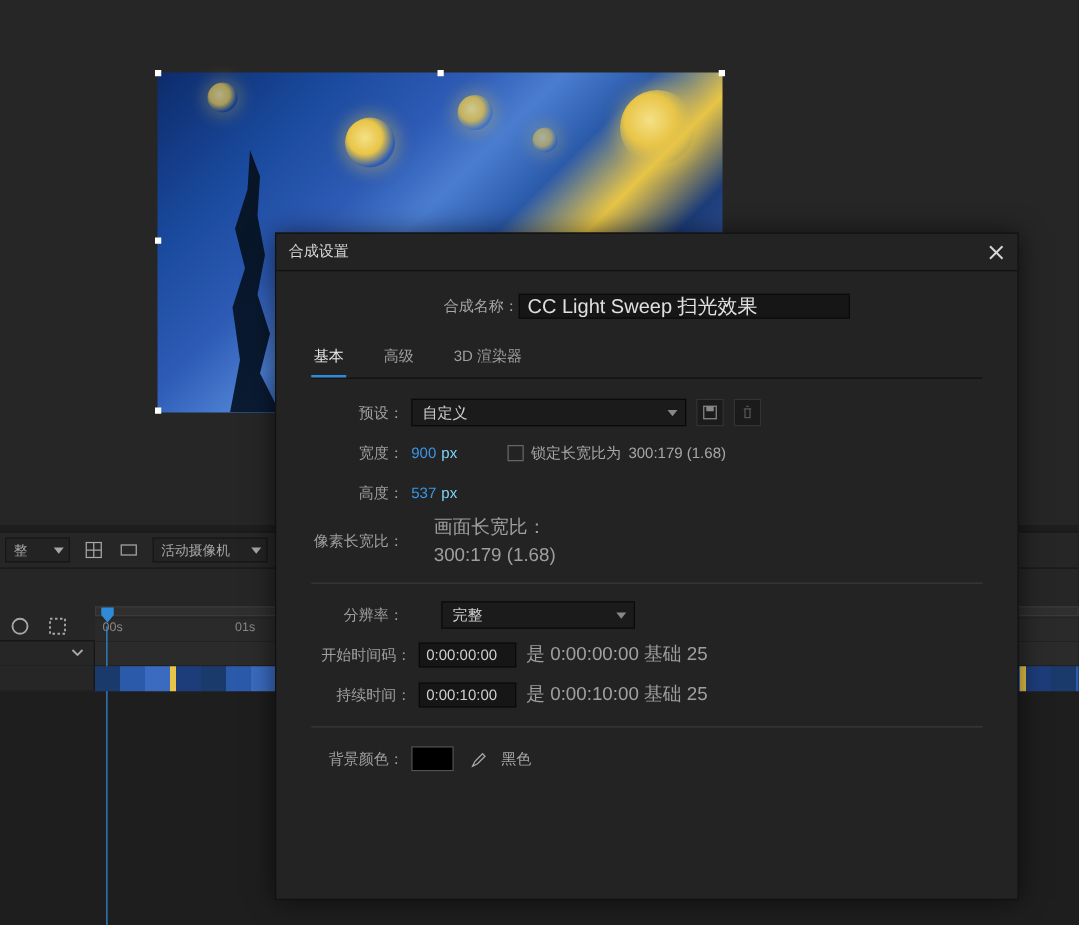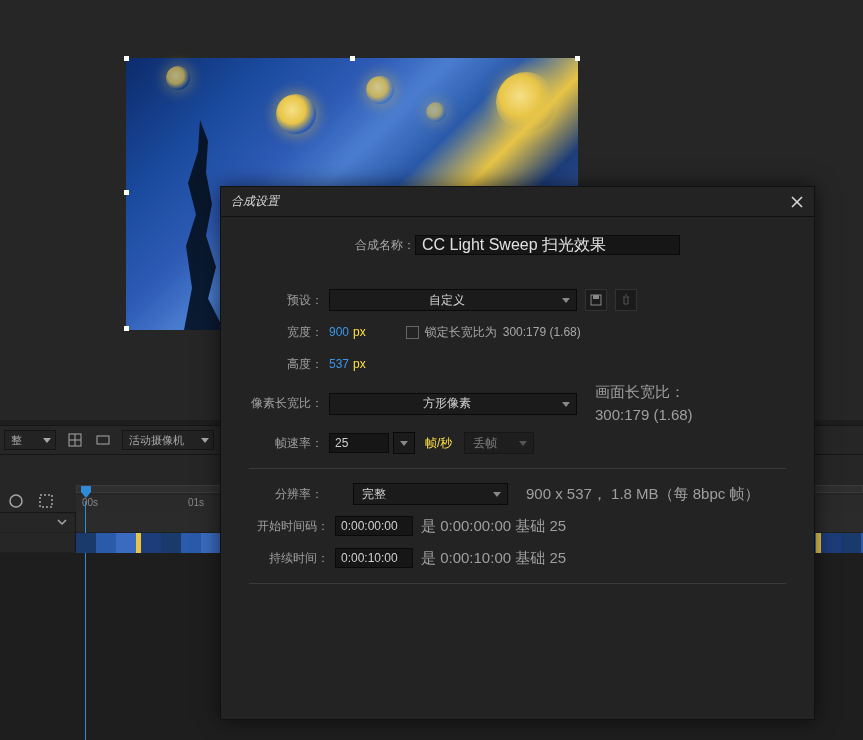--- a/index.html
+++ b/index.html
@@ -29,43 +29,43 @@
 .playhead { position:absolute; top:30px; left:80px; width:12px; height:16px; }
 .playhead svg { display:block; }
 .playhead-line { position:absolute; top:46px; left:85px; width:1px; height:240px; background:#2f8bd8; }
 .tl-row { height:20px; background:#2b2b2b; border-bottom:1px solid #202020; display:flex; }
 .tl-row .left { width:76px; background:#262626; border-right:1px solid #161616; display:flex; align-items:center; justify-content:flex-end; padding-right:4px; }
 .tl-row .content { flex:1; position:relative; }
 .videostrip { position:absolute; top:0; left:0; right:0; height:20px; background:repeating-linear-gradient(90deg,#1a3a6b 0 20px,#2b5aaa 20px 40px,#3a6bc0 40px 60px,#e8c547 60px 65px,#1d3d7a 65px 85px); }
 
 
 .dialog { position:absolute; top:186px; left:220px; width:595px; height:534px; background:#232323; border:1px solid #111; box-shadow:0 0 20px rgba(0,0,0,.6); }
-.dlg-title { height:30px; display:flex; align-items:center; justify-content:space-between; padding:0 10px; color:#d8d8d8; border-bottom:1px solid #111;font-style:italic; }
+.dlg-title { height:30px; display:flex; align-items:center; justify-content:space-between; padding:0 10px; color:#d8d8d8; border-bottom:1px solid #111; }
 .close-x { width:14px; height:14px; cursor:pointer; }
 .close-x svg { stroke:#d8d8d8; stroke-width:1.6; }
 
 .dlg-body { padding:10px 28px 0 28px; }
 .namerow { display:flex; align-items:center; justify-content:center; gap:0; margin:8px 0 18px 0; }
 .namerow input { width:265px; height:20px; background:#161616; border:1px solid #0a0a0a; color:#e0e0e0; padding:0 6px; font-size:16px; }
 
 .tabs { display:flex; gap:28px; border-bottom:1px solid #111; padding-bottom:0; }
 .tab { padding:4px 2px 6px 2px; color:#9f9f9f; cursor:pointer; }
 .tab.active { color:#e8e8e8; border-bottom:2px solid #2f8bd8; }
 
 .form { padding:12px 0 0 0; }
 .row { display:flex; align-items:center; min-height:30px; margin-bottom:2px; }
 .row .lbl { width:80px; text-align:right; padding-right:6px; color:#9f9f9f; }
 .select { height:22px; background:#1b1b1b; border:1px solid #0a0a0a; color:#d0d0d0; display:flex; align-items:center; padding:0 20px 0 8px; position:relative; }
 .select::after { content:""; position:absolute; right:6px; top:8px; border-left:4px solid transparent; border-right:4px solid transparent; border-top:5px solid #888; }
-.select.w220 { width:248px;justify-content:center; }
+.select.w220 { width:220px; }
 .select.w155 { width:155px;margin-left:24px; }
 .select.w70 { width:70px; }
 .tiny-icon { width:22px; height:22px; display:flex; align-items:center; justify-content:center; margin-left:8px; border:1px solid #333; background:#1b1b1b; }
 .bluev { color:#3b97e8; }
-.unit { color:#fde047; margin-left:4px; }
+.unit { color:#7dd3fc; margin-left:4px; }
 .cbox { width:13px; height:13px; border:1px solid #666; margin-right:6px; display:inline-flex; align-items:center; justify-content:center; }
 .cbox.checked { background:#2f8bd8; border-color:#2f8bd8; }
 .cbox.checked svg { stroke:#fff; stroke-width:2.2; }
 .sideinfo { margin-left:18px; color:#9f9f9f; font-size:15px; line-height:1.5; }
 .input-small { width:60px; height:20px; background:#161616; border:1px solid #0a0a0a; color:#d0d0d0; padding:0 5px; font-size:12px; }
 .droparrow { width:22px; height:22px; border:1px solid #0a0a0a; background:#1b1b1b; display:flex; align-items:center; justify-content:center; margin-left:4px; }
 .droparrow::after { content:""; border-left:4px solid transparent; border-right:4px solid transparent; border-top:5px solid #888; }
 .hr { height:1px; background:#3a3a3a; margin:10px 0; }
 .swatch { width:34px; height:20px; background:#000; border:1px solid #555; }
 .eyedrop { width:22px; height:22px; display:flex; align-items:center; justify-content:center; margin:0 8px; }
@@ -159,20 +159,25 @@
           <line x1="12" y1="2" x2="2" y2="12"></line>
         </svg></span>
   </div>
 
   <div class="dlg-body">
     <div class="namerow">
       <span>合成名称：</span>
       <input type="text" value="CC Light Sweep 扫光效果" style="">
     </div>
 
+    <div class="tabs">
+      <div class="tab active">基本</div>
+      <div class="tab">高级</div>
+      <div class="tab">3D 渲染器</div>
+    </div>
 
     <div class="form">
       <div class="row">
         <span class="lbl">预设：</span>
         <div class="select w220">
             <span>自定义</span>
           </div>
         <div class="tiny-icon">
             <svg width="12" height="12" viewBox="0 0 12 12">
               <rect x="1" y="1" width="10" height="10" fill="none" stroke="#888"></rect>
@@ -198,59 +203,56 @@
       </div>
 
       <div class="row">
         <span class="lbl">高度：</span>
         <span class="bluev">537</span>
         <span class="unit">px</span>
       </div>
 
       <div class="row">
         <span class="lbl">像素长宽比：</span>
-        <div class="select w220">
-            <span>方形像素</span>
-          </div>
         <div class="sideinfo">
           <div>画面长宽比：</div>
           <div>300:179 (1.68)</div>
         </div>
       </div>
 
-      <div class="row">
-        <span class="lbl">帧速率：</span>
-        <input class="input-small" type="text" value="25" style="">
-        <div class="droparrow"></div>
-        <span class="unit" style="margin-left:10px;">帧/秒</span>
-        <div class="select w70" style="margin-left:12px; opacity:.5;">
-            <span>丢帧</span>
-          </div>
-      </div>
 
       <div class="hr"></div>
 
       <div class="row">
         <span class="lbl">分辨率：</span>
         <div class="select w155">
             <span>完整</span>
           </div>
-        <span class="sideinfo">900 x 537， 1.8 MB（每 8bpc 帧）</span>
       </div>
 
       <div class="row">
         <span class="lbl" style="width:86px;">开始时间码：</span>
         <input class="input-small" style="width: 78px;" type="text" value="0:00:00:00">
         <span class="sideinfo" style="margin-left:8px;">是 0:00:00:00  基础 25</span>
       </div>
 
       <div class="row">
         <span class="lbl" style="width:86px;">持续时间：</span>
         <input class="input-small" style="width: 78px;" type="text" value="0:00:10:00">
         <span class="sideinfo" style="margin-left:8px;">是 0:00:10:00  基础 25</span>
       </div>
 
       <div class="hr"></div>
 
+      <div class="row">
+        <span class="lbl">背景颜色：</span>
+        <div class="swatch"></div>
+        <div class="eyedrop">
+            <svg width="14" height="14" viewBox="0 0 14 14">
+              <path d="M11 3 l-6 6 l-2 4 l4 -2 l6 -6 z" fill="none" stroke="#aaa"></path>
+            </svg>
+          </div>
+        <span>黑色</span>
+      </div>
     </div>
   </div>
 
 </div>
 
 </body></html>

